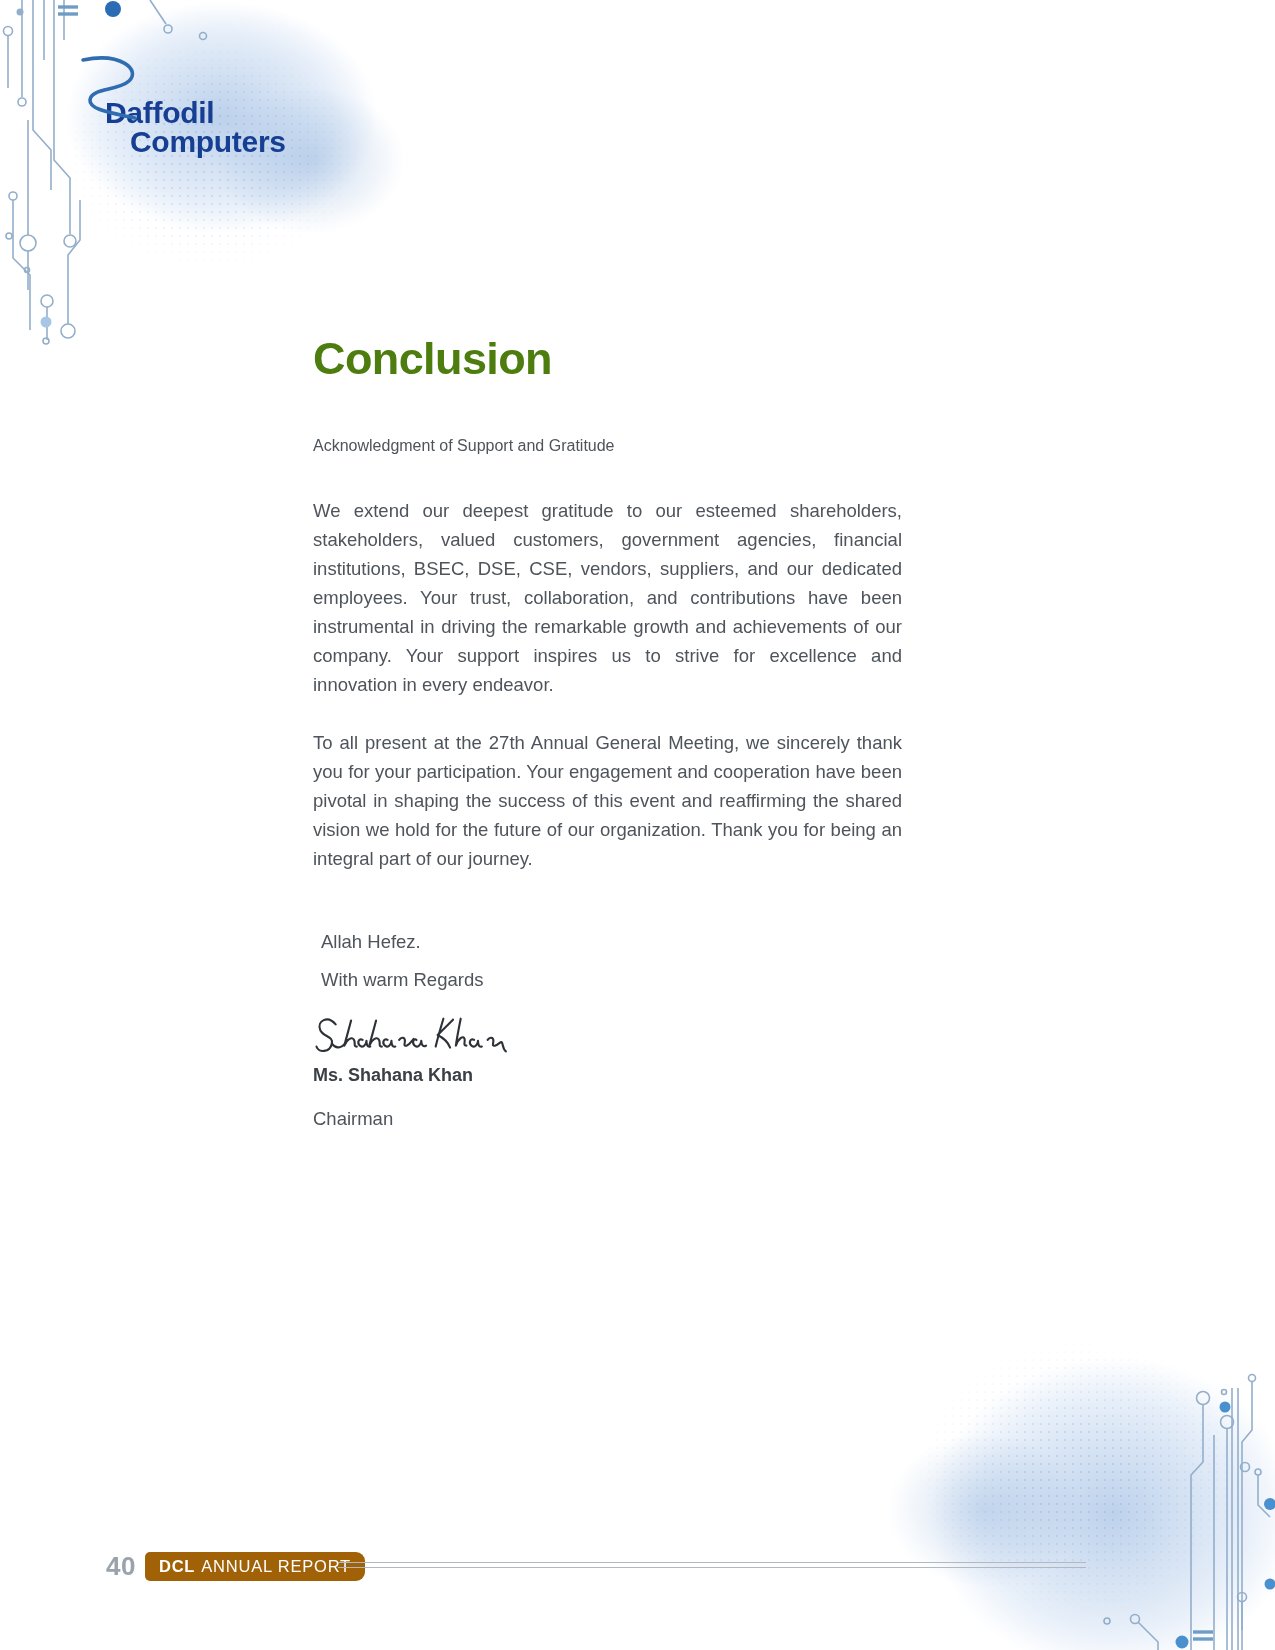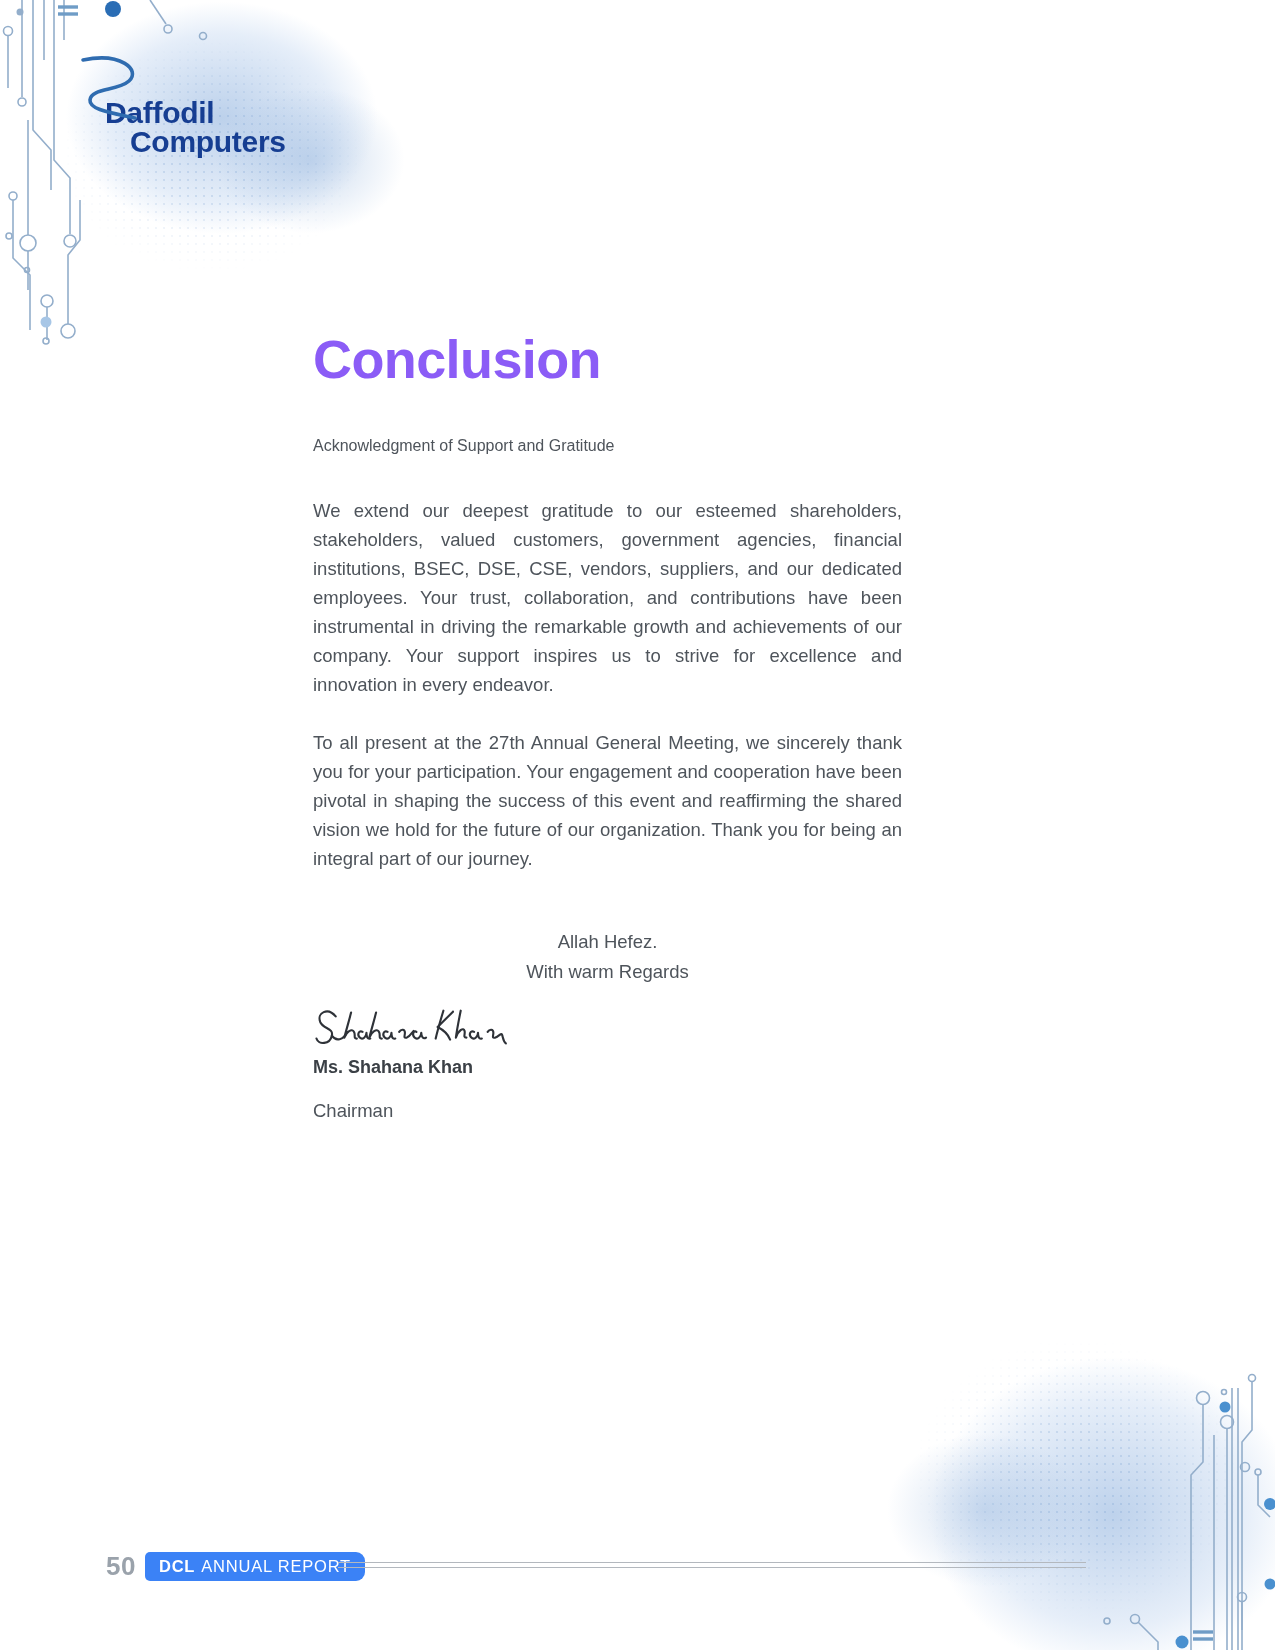--- a/index.html
+++ b/index.html
@@ -34,34 +34,34 @@
   .br-svg { right:0; bottom:0; }
 
   
   .logo { position:absolute; left:105px; top:98px; color:#163e92; }
   .logo-swoosh { position:absolute; left:-34px; top:-50px; }
   .logo-l1, .logo-l2 { font-size:30px; font-weight:700; line-height:29px; letter-spacing:-0.3px; }
   .logo-l2 { margin-left:25px;text-align:right; }
 
   
   .content { position:absolute; left:313px; top:334px; width:589px; color:#4e545b; }
-  h1.title { margin:0; font-size:54px; line-height:50px; font-weight:800; color:#8b5cf6; letter-spacing:-0.6px; }
+  h1.title { margin:0; font-size:45px; line-height:50px; font-weight:800; color:#4d7c0f; letter-spacing:-0.6px; }
   .subtitle { margin:50px 0 0; font-size:16px; line-height:24px; color:#4e545b; }
   .para { margin:38px 0 0; font-size:18.5px; line-height:29px; text-align:justify; }
   .para.second { margin-top:29px; }
   .signoff { margin-top:54px; font-size:18.5px; line-height:30px; }
-  .signoff p { margin:0;text-align:center; }
+  .signoff p { margin:8px; }
   .signature-svg { display:block; margin-top:16px; }
   .sig-name { margin:4px 0 0; font-size:18px; font-weight:700; color:#3b4046; }
   .sig-title { margin:22px 0 0; font-size:18.5px; color:#4e545b; }
 
   
   .footer { position:absolute; left:106px; top:1551px; display:flex; align-items:center; }
   .pagenum { font-size:26px; font-weight:700; color:#9aa2ab; margin-right:9px; letter-spacing:0.5px; }
-  .badge { background:#3b82f6; color:#ffffff; font-size:16.5px; line-height:18px;
+  .badge { background:#a16207; color:#ffffff; font-size:16.5px; line-height:18px;
     padding:5px 14px 6px; border-radius:5px 9px 9px 5px; letter-spacing:0.8px; white-space:nowrap; }
   .badge .b { font-weight:700; margin-right:6px; }
   .rule { position:absolute; left:338px; top:1562px; width:748px; height:4px;
     border-top:1.6px solid #b3b8be; border-bottom:1.6px solid #b3b8be; }
 </style>
 </head>
 <body>
 
 <div class="page">
 
@@ -176,18 +176,18 @@
         <path d="M152,8 C150,18 148,28 147,36 C150,28 155,25 156,29 C157,32 154,36 158,36"></path>
         <path d="M166,30 C162,28 160,33 163,36 C166,39 170,35 170,31 C170,35 171,38 174,37"></path>
         <path d="M180,30 C182,27 186,27 186,31 C186,34 184,37 188,36 C191,35 194,31 195,33 C196,35 196,40 199,42"></path>
       </g>
     </svg>
     <p class="sig-name">Ms. Shahana Khan</p>
     <p class="sig-title">Chairman</p>
   </main>
 
   <div class="footer">
-    <span class="pagenum">50</span>
+    <span class="pagenum">40</span>
     <span class="badge"><span class="b">DCL</span><span>ANNUAL REPORT</span></span>
   </div>
   <div class="rule"></div>
 
 </div>
 
 </body></html>

